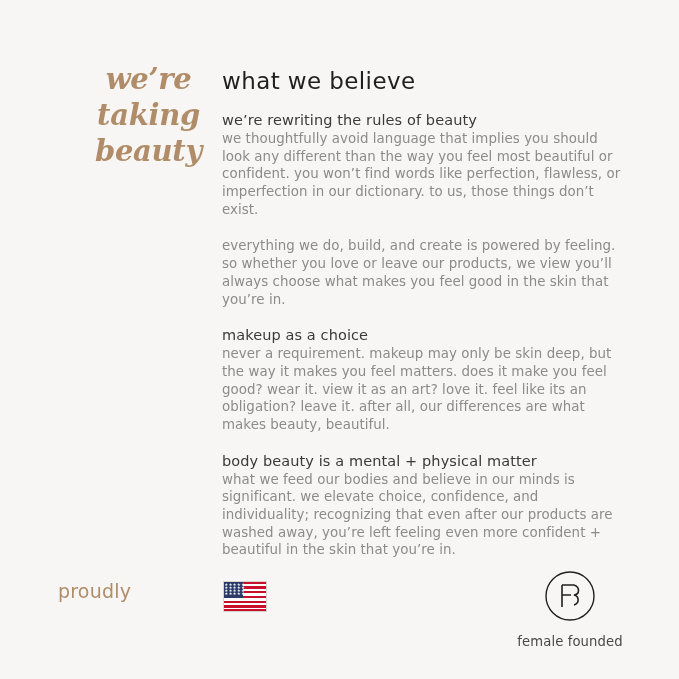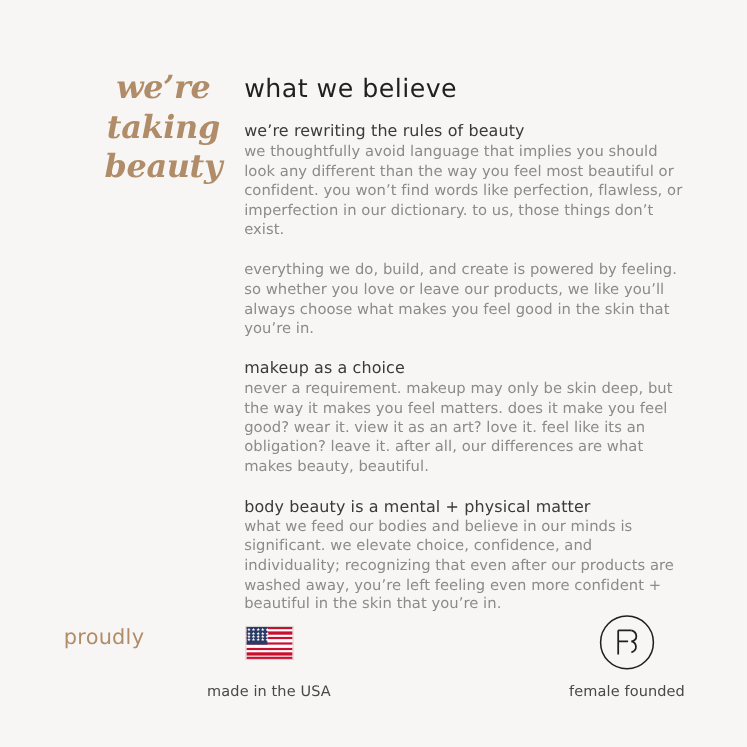--- a/index.html
+++ b/index.html
@@ -71,21 +71,21 @@
     font-size: 13.4px;
     line-height: 1.32;
     color: #8d8b88;
     letter-spacing: 0.05px;
   }
 
   
   .footer {
     position: absolute;
     left: 0;
-    top: 548px;
+    top: 560px;
     width: 555px;
     height: 119px;
   }
   .proudly {
     position: absolute;
     left: 58px;
     top: 20px;
     font-size: 19px;
     color: #b08d68;
     letter-spacing: 0.2px;
@@ -159,21 +159,21 @@
 
   <div class="content">
     <div class="title">what we believe</div>
 
     <div class="section">
       <div class="sec-head">we’re rewriting the rules of beauty</div>
       <div class="sec-body">we thoughtfully avoid language that implies you should look any different than the way you feel most beautiful or confident. you won’t find words like perfection, flawless, or imperfection in our dictionary. to us, those things don’t exist.</div>
     </div>
 
     <div class="section">
-      <div class="sec-body">everything we do, build, and create is powered by feeling. so whether you love or leave our products, we like you’ll always choose what makes you feel good in the skin that you’re in.</div>
+      <div class="sec-body">everything we do, build, and create is powered by feeling. so whether you love or leave our products, we view you’ll always choose what makes you feel good in the skin that you’re in.</div>
     </div>
 
     <div class="section">
       <div class="sec-head">makeup as a choice</div>
       <div class="sec-body">never a requirement. makeup may only be skin deep, but the way it makes you feel matters. does it make you feel good? wear it. view it as an art? love it. feel like its an obligation? leave it. after all, our differences are what makes beauty, beautiful.</div>
     </div>
 
     <div class="section">
       <div class="sec-head">body beauty is a mental + physical matter</div>
       <div class="sec-body">what we feed our bodies and believe in our minds is significant. we elevate choice, confidence, and individuality; recognizing that even after our products are washed away, you’re left feeling even more confident + beautiful in the skin that you’re in.</div>
@@ -194,21 +194,20 @@
           <div class="stripe" style="top:23.8px"></div>
           <div class="stripe" style="top:27.5px"></div>
           <div class="canton">
             <div class="starrow" style="top:2px">★★★★★</div>
             <div class="starrow" style="top:5px">★★★★★</div>
             <div class="starrow" style="top:8px">★★★★★</div>
             <div class="starrow" style="top:11px">★★★★★</div>
           </div>
         </div>
       </div>
-      <div class="cap">made in the USA</div>
     </div>
 
 
     <div class="badge" id="badge-female">
       <div class="art">
         <svg width="54" height="54" viewBox="0 0 54 54" aria-hidden="true">
           <circle cx="27" cy="27" r="24" fill="none" stroke="#231f20" stroke-width="1.4"></circle>
           <path d="M19 16 H31 M19 16 V38 M19 26 H28" stroke="#231f20" stroke-width="1.6" fill="none"></path>
           <path d="M31 16 C37 18 37 25 31 26 C36 27 37 34 31 36" stroke="#231f20" stroke-width="1.6" fill="none"></path>
         </svg>

